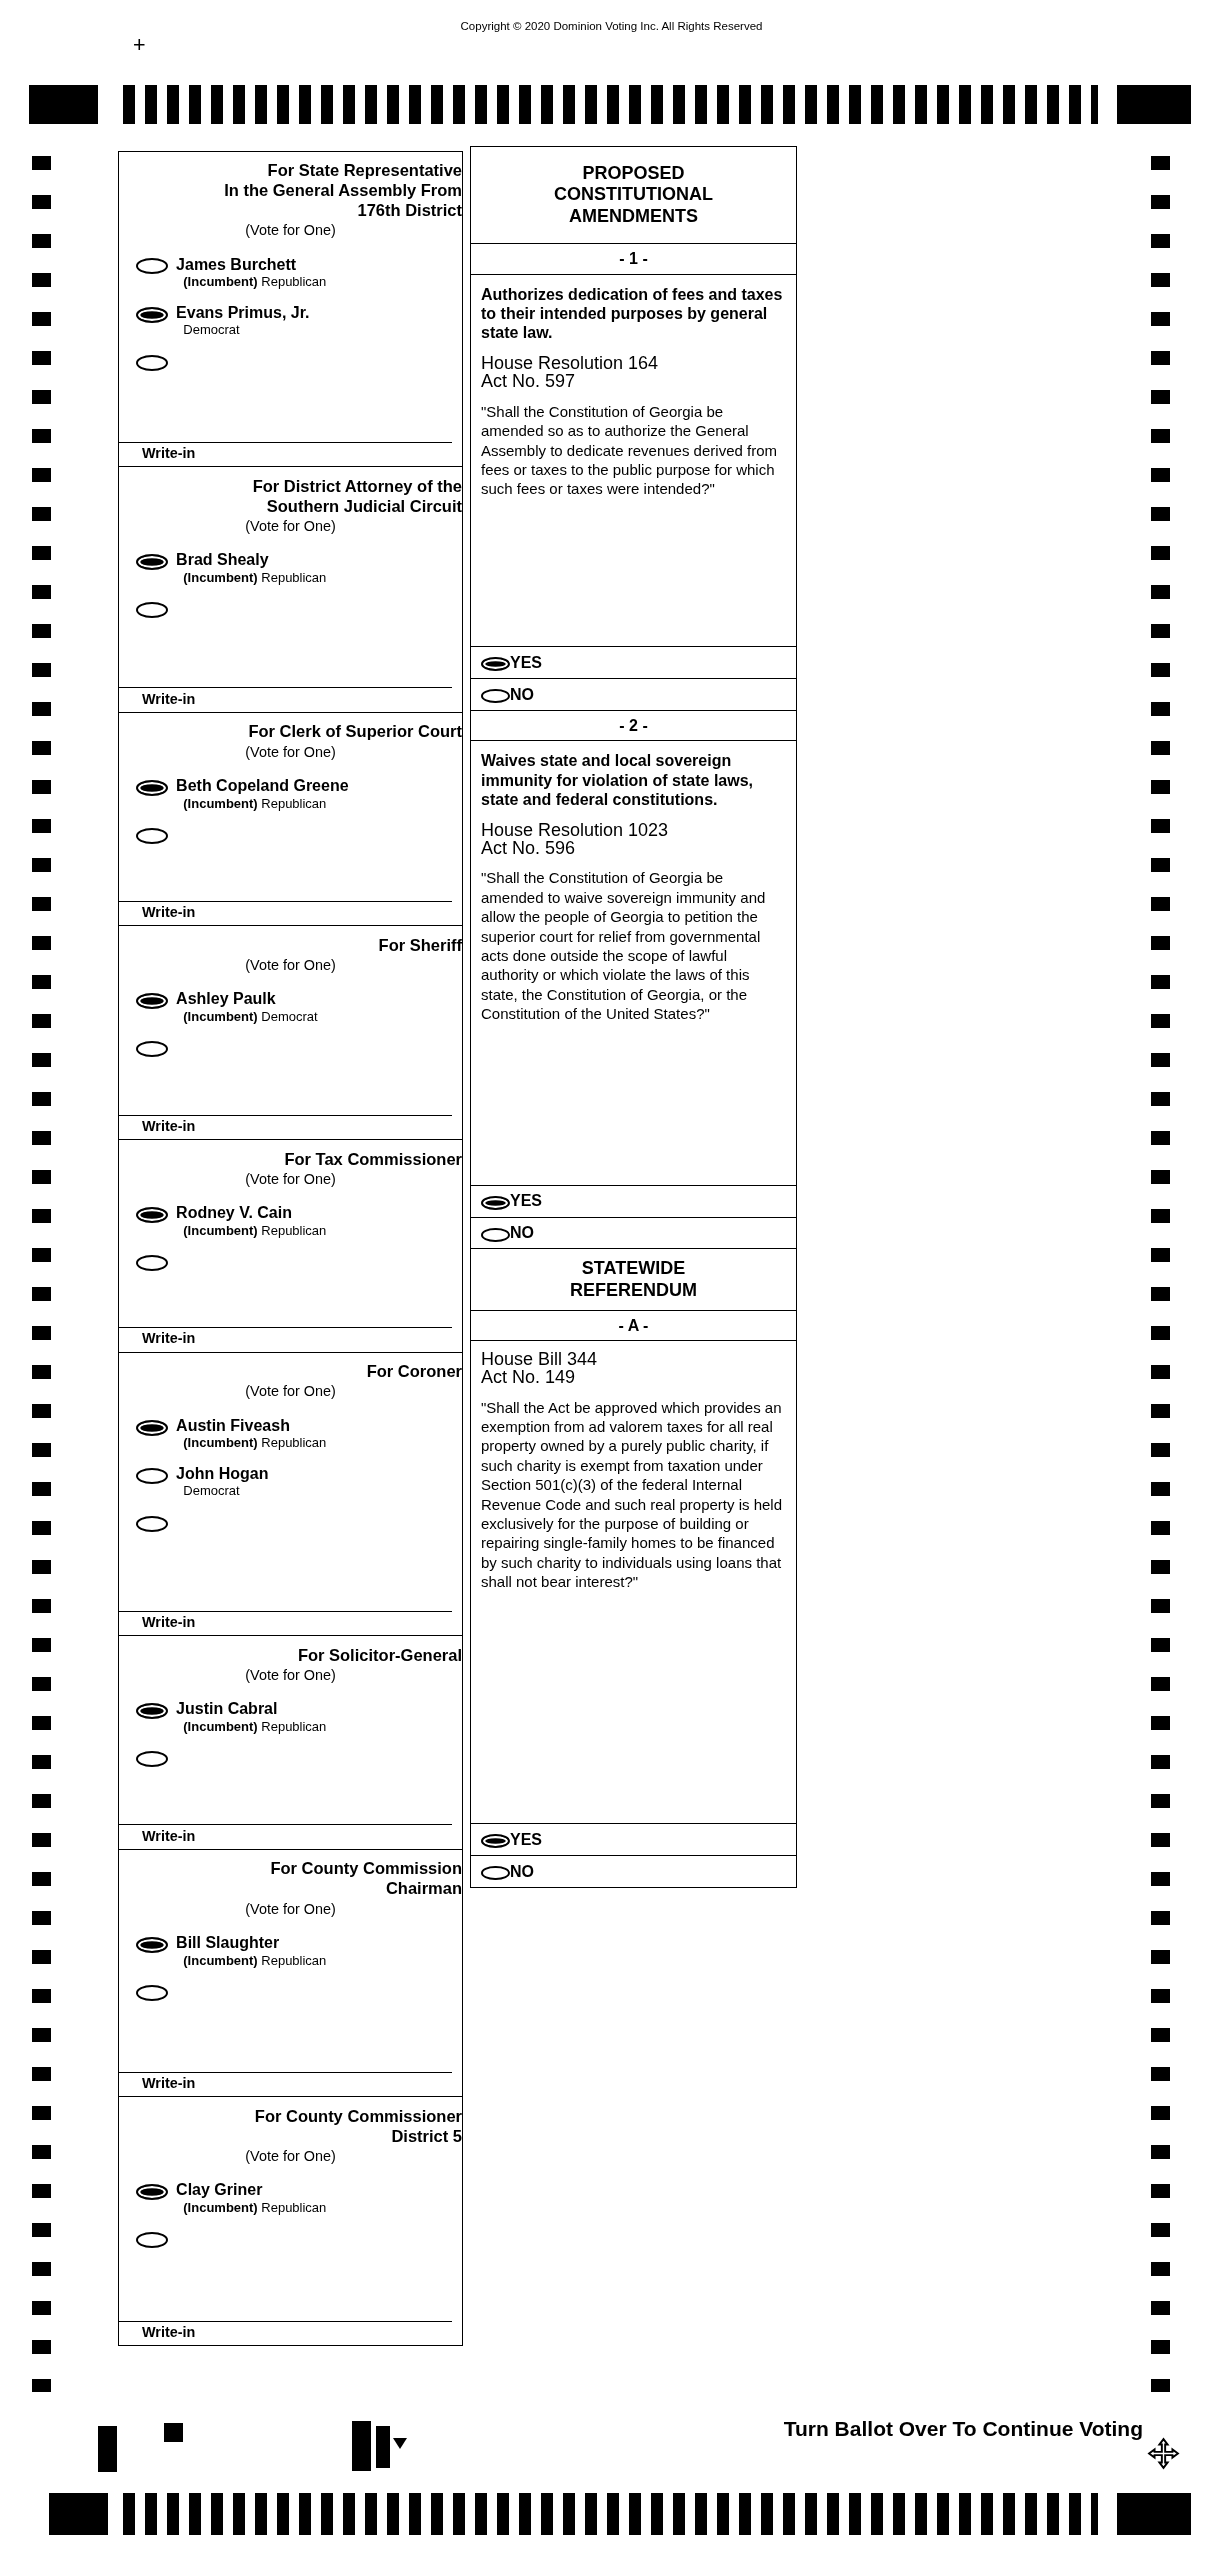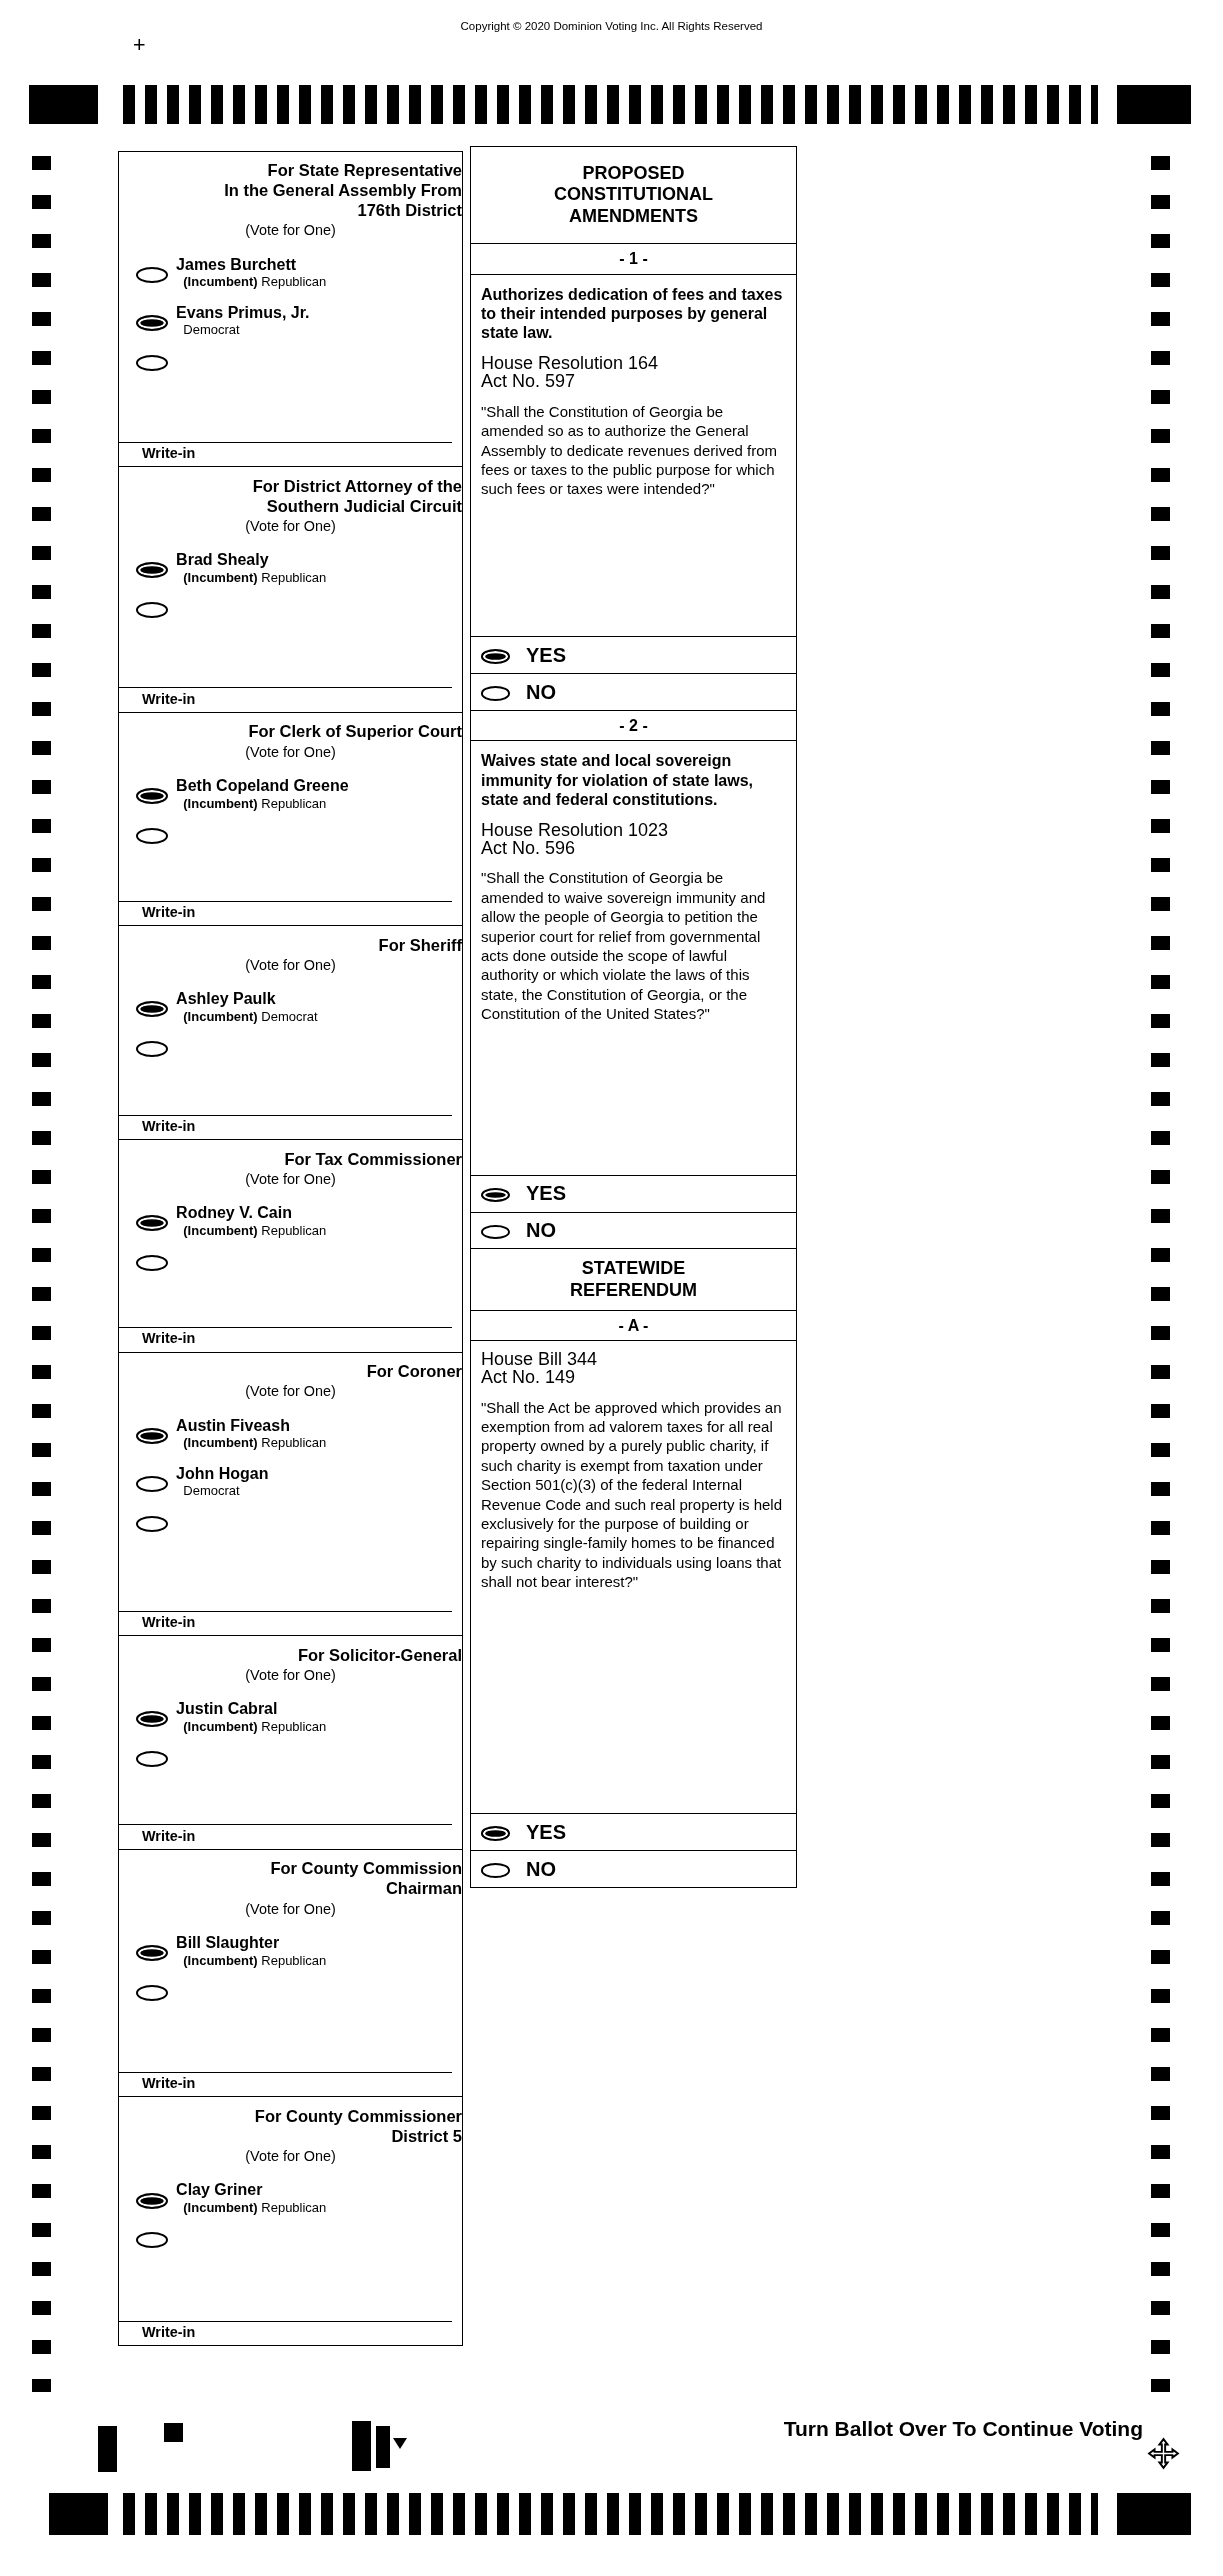--- a/index.html
+++ b/index.html
@@ -29,42 +29,42 @@
   
   .left-col{position:absolute;left:118px;top:152px;width:345px;}
   .right-col{position:absolute;left:470px;top:147px;width:327px;}
   .contest,.rsec{border:1.4px solid #000;background:#fff;margin-top:-1.4px;display:flex;flex-direction:column;}
 
   
   .c0{min-height:317px}.c1{min-height:247px}.c2{min-height:215px}.c3{min-height:215px}
   .c4{min-height:214px}.c5{min-height:285px}.c6{min-height:215px}.c7{min-height:249px}.c8{min-height:250px}
   .contest-title{font-weight:bold;font-size:16.5px;line-height:20px;text-align:right;padding-top:8.6px;}
   .vote-note{text-align:center;font-size:14.4px;padding:2.2px 0 5.7px;}
-  .cand{display:flex;align-items:center;padding:11.5px 5.7px 1.4px 16.5px;}
+  .cand{display:flex;align-items:flex-start;padding:11.5px 5.7px 1.4px 16.5px;}
   .oval{flex:none;width:32px;height:16px;border:2.2px solid #000;border-radius:50%;background:#fff;margin-top:2.9px;}
   .oval.filled{background:#000;box-shadow:inset 0 0 0 2.2px #fff;}
   .oval.small{width:29px;height:14.4px;}
   .cand-text{display:flex;flex-direction:column;margin-left:8.6px;}
   .cand-name{font-weight:bold;font-size:16px;line-height:18.7px;}
   .cand-detail{font-size:13px;line-height:16.5px;margin-left:7.2px;}
   .cand-detail .inc{font-weight:bold;}
   .writein-block{margin-top:auto;}
   .writein-rule{border-top:1.4px solid #000;margin-right:10px;}
   .writein-label{font-weight:bold;font-size:14.4px;padding:2.2px 0 5.7px 23px;}
 
   
   .sec0{min-height:99px}.sec1{min-height:468px}.sec2{min-height:540px}.sec3{min-height:63px}.sec4{min-height:578px}
   .header-box{text-align:center;font-weight:bold;font-size:18px;line-height:21.5px;padding:8.6px 0;justify-content:center;}
   .measure-number{text-align:center;font-weight:bold;font-size:16px;padding:5.7px 0;border-bottom:1.4px solid #000;}
   .measure-summary{font-weight:bold;font-size:16px;line-height:19.4px;padding:10px 10px 2.9px;}
   .measure-refs{font-size:18px;line-height:18px;padding:8.6px 10px 0;}
   .measure-question{font-size:15px;line-height:19.4px;padding:11.5px 10px 5.7px;}
   .vote-area{margin-top:auto;}
   .vote-row{display:flex;align-items:center;border-top:1.4px solid #000;padding:6.5px 0 6.5px 10px;}
-  .vote-label{font-weight:bold;font-size:20px;margin-left:16px;}
+  .vote-label{font-weight:bold;font-size:16px;margin-left:0;}
 
   
   .mark{position:absolute;background:#000;}
   .mark-a{left:98px;top:2426px;width:19.4px;height:46px;}
   .mark-b{left:164px;top:2423px;width:19.4px;height:19.4px;}
   .mark-c{left:352px;top:2421px;width:18.7px;height:50px;}
   .mark-d{left:376px;top:2426px;width:14.4px;height:42px;}
   .cursor-tri{position:absolute;left:393px;top:2438px;width:0;height:0;
               border-left:7.2px solid transparent;border-right:7.2px solid transparent;border-top:11.5px solid #000;}
   .footer-instruction{position:absolute;top:2417px;right:80px;font-weight:bold;font-size:21px;}

